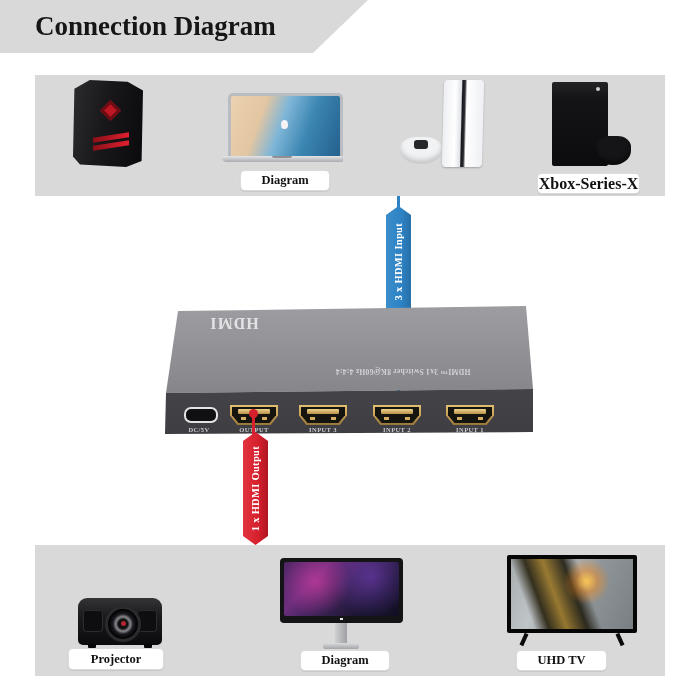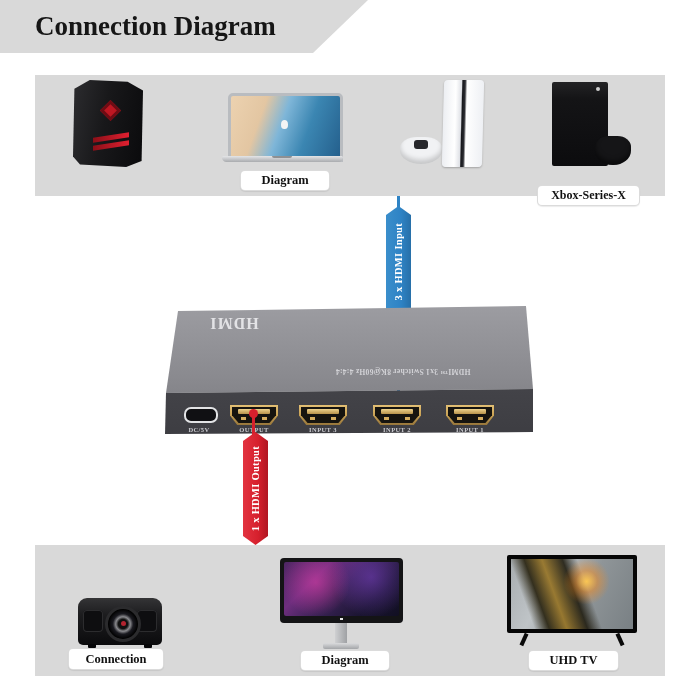--- a/index.html
+++ b/index.html
@@ -135,24 +135,24 @@
       linear-gradient(70deg,transparent 16%,rgba(45,40,22,0.95) 26%,rgba(150,115,35,0.9) 38%,rgba(35,32,20,0.92) 52%,transparent 62%),
       linear-gradient(115deg,#a8adb0 0%,#bfc4c7 30%,#8f9598 60%,#798084 100%);}
   .tv-leg{top:88px;width:4px;height:13px;background:#0a0a0a;}
   .tv-leg-l{left:487px;transform:rotate(24deg);}
   .tv-leg-r{left:583px;transform:rotate(-24deg);}
 
   
   .pill-pc{left:6px;top:95px;width:132px;height:20px;}
   .pill-laptop{left:205px;top:95px;width:88px;height:19px;}
   .pill-ps5{left:363px;top:95px;width:92px;height:19px;}
-  .pill-xbox{left:502px;top:110px;width:101px;height:19px;font-size:12px;}
+  .pill-xbox{left:502px;top:98px;width:101px;height:19px;font-size:16px;}
   .pill-projector{left:33px;top:103px;width:94px;height:20px;}
   .pill-monitor{left:265px;top:105px;width:88px;height:19px;}
-  .pill-tv{left:493px;top:105px;width:89px;height:19px;}
+  .pill-tv{left:481px;top:105px;width:89px;height:19px;}
 </style>
 </head>
 <body>
 
 <div class="stage">
 
   <div class="abs banner"></div>
   <div class="abs banner-title">Connection Diagram</div>
 
   <div class="abs panel panel-top">
@@ -251,21 +251,21 @@
 
     <div class="abs projector">
       <div class="abs proj-vent proj-vent-l"></div>
       <div class="abs proj-vent proj-vent-r"></div>
       <div class="abs proj-lens">
         <div class="abs proj-lens-dot"></div>
       </div>
       <div class="abs proj-foot" style="left:10px;"></div>
       <div class="abs proj-foot" style="right:10px;"></div>
     </div>
-    <div class="abs pill pill-projector">Connection</div>
+    <div class="abs pill pill-projector">Projector</div>
 
     <div class="abs mon-frame">
       <div class="abs mon-screen"></div>
       <div class="abs mon-power"></div>
     </div>
     <div class="abs mon-neck"></div>
     <div class="abs mon-base"></div>
     <div class="abs pill pill-monitor">Diagram</div>
 
     <div class="abs tv-frame">

